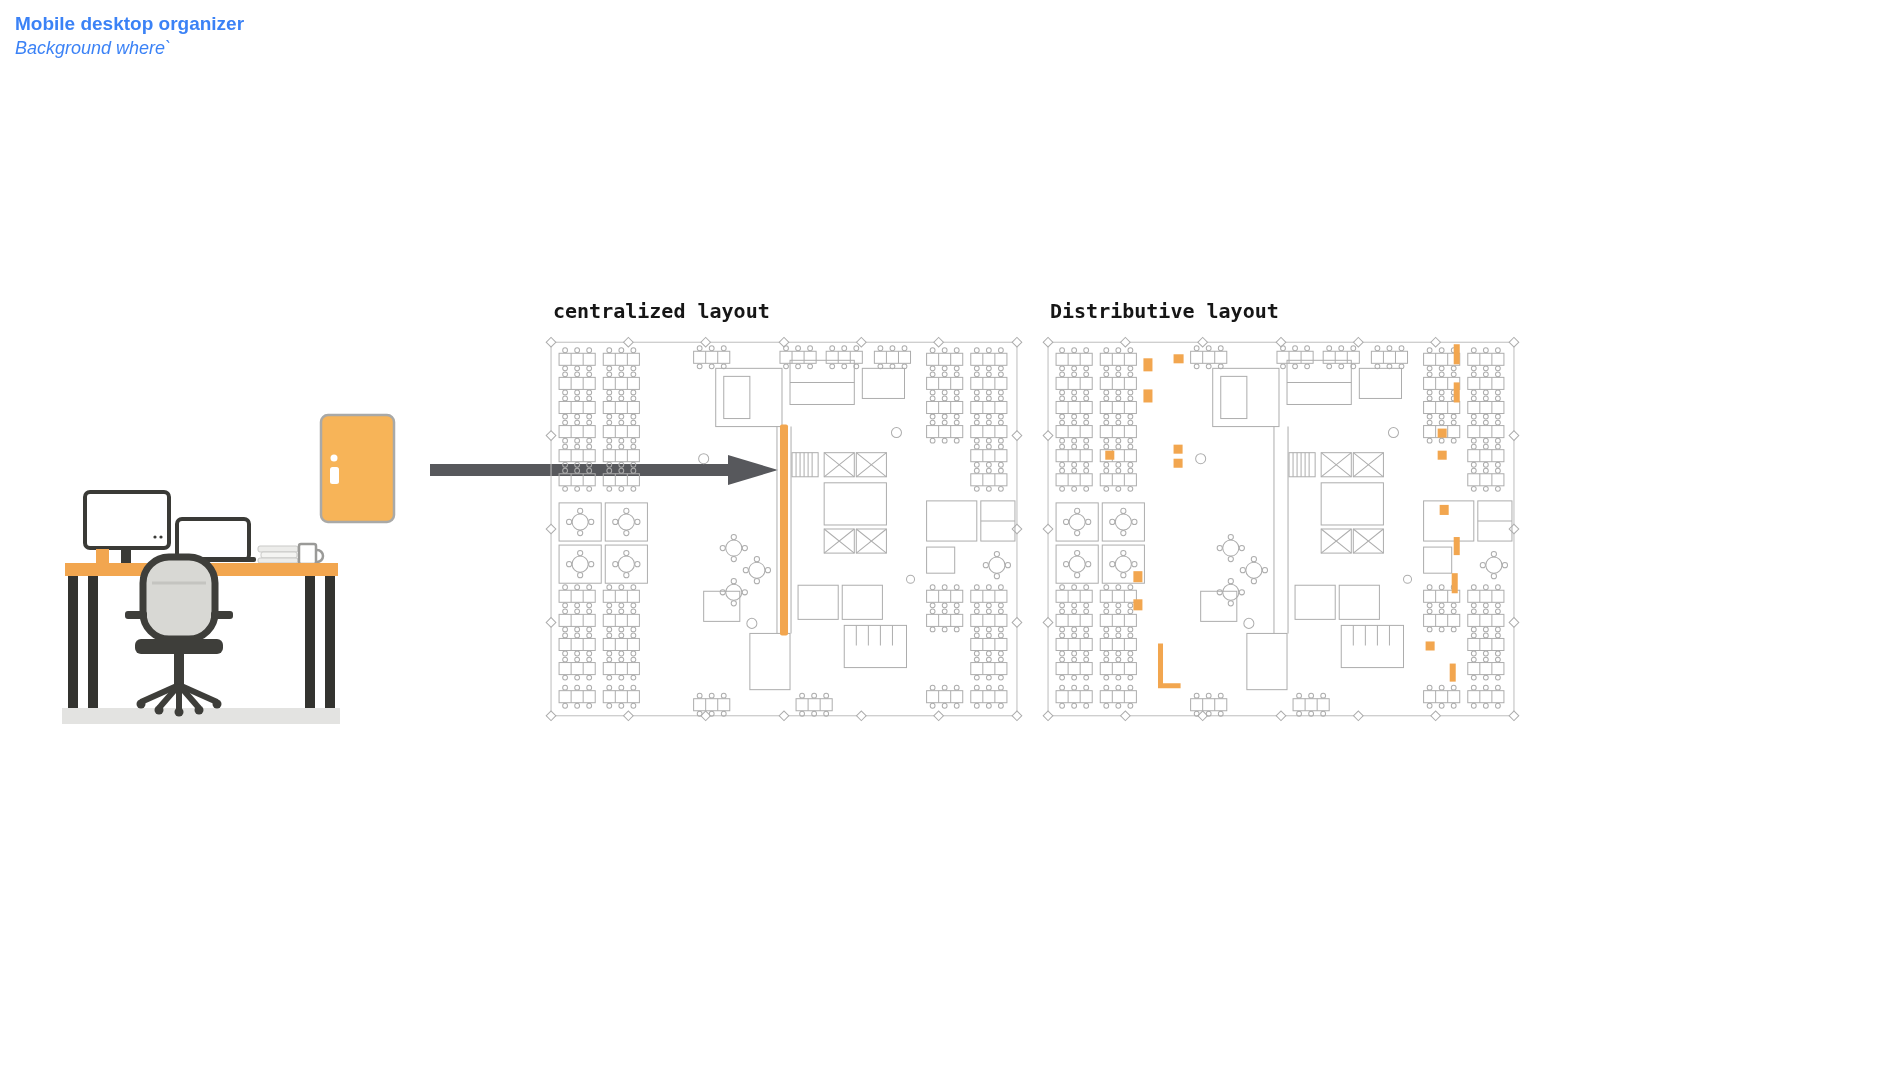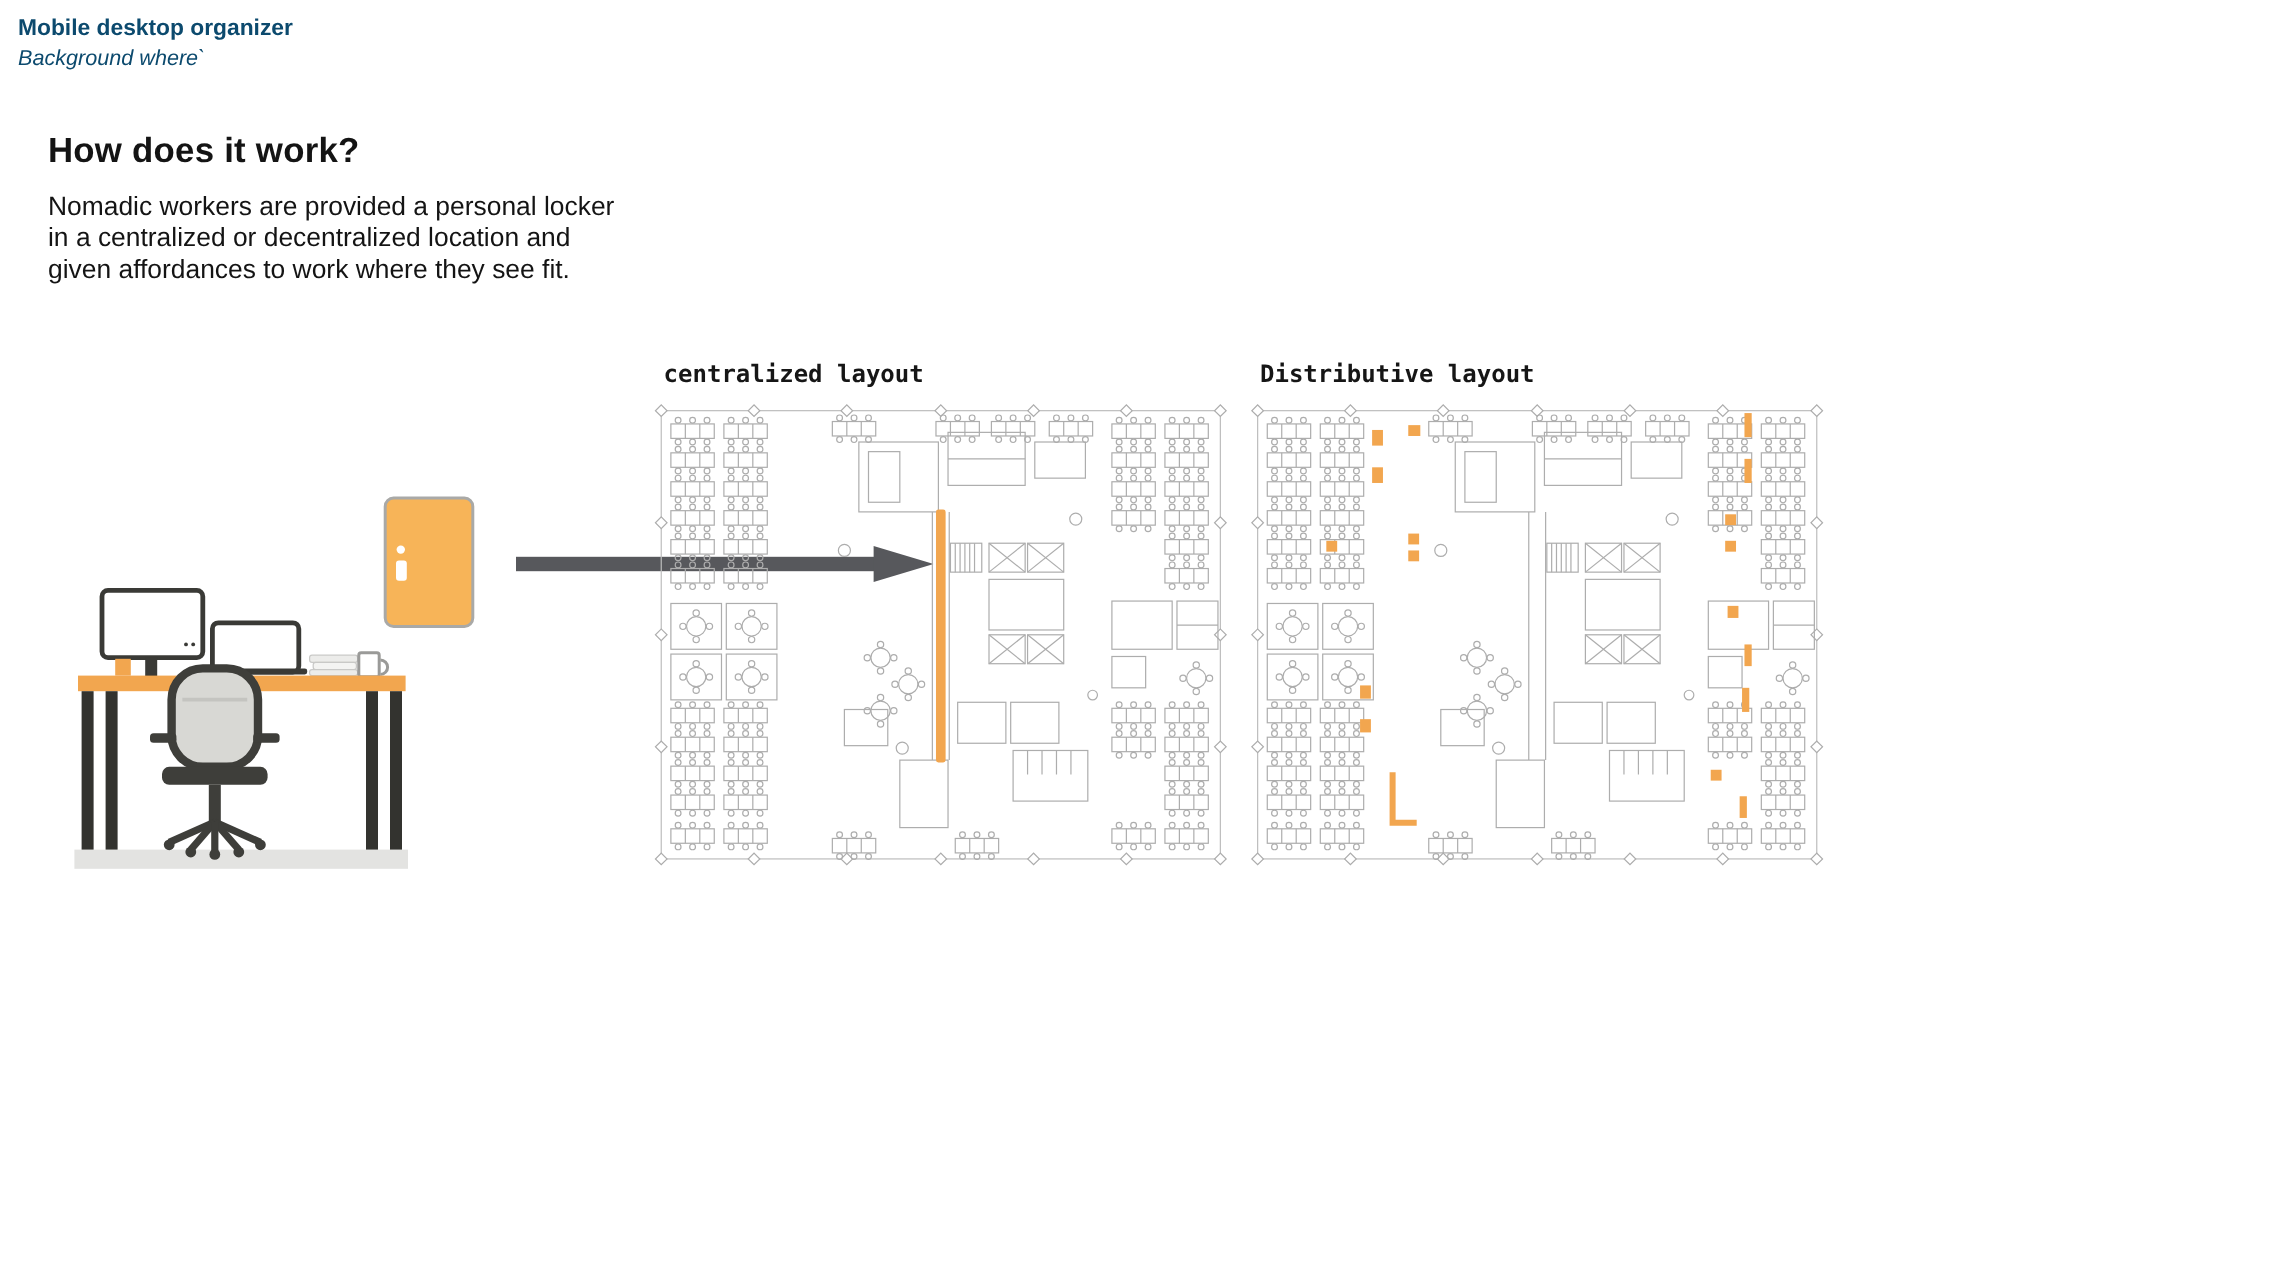--- a/index.html
+++ b/index.html
@@ -1,19 +1,19 @@
 <!DOCTYPE html>
 <html><head>
 <meta charset="utf-8">
 <style>
   * { margin:0; padding:0; box-sizing:border-box; }
   html, body { width:1902px; height:1068px; background:#ffffff; font-family:"Liberation Sans", sans-serif; }
   .slide { position:relative; width:1902px; height:1068px; overflow:hidden; background:#ffffff; }
 
-  .deck-header { position:absolute; left:15px; top:13px; color:#0c4a6e; }
+  .deck-header { position:absolute; left:15px; top:13px; color:#3b82f6; }
   .deck-title { font-size:19px; font-weight:bold; }
   .deck-subtitle { font-size:18px; font-style:italic; margin-top:3px; }
 
   .intro { position:absolute; left:40px; top:110px; width:482px; color:#141414; }
   .intro h1 { font-size:29px; font-weight:bold; margin-bottom:16px; letter-spacing:0.2px; }
   .intro p { font-size:22px; line-height:1.2; }
 
   .desk-scene { position:absolute; left:55px; top:405px; }
   .locker { position:absolute; left:318px; top:412px; }
   .arrow { position:absolute; left:430px; top:455px; }
@@ -184,24 +184,20 @@
           <circle cx="366" cy="246" r="4"></circle>
       </g>
     </defs>
   </svg>
 
   <header class="deck-header">
     <div class="deck-title">Mobile desktop organizer</div>
     <div class="deck-subtitle">Background where`</div>
   </header>
 
-  <section class="intro">
-    <h1>How does it work?</h1>
-    <p>Nomadic workers are provided a personal locker in a centralized or decentralized location and given affordances to work where they see fit.</p>
-  </section>
 
   <svg class="desk-scene" width="345" height="322" viewBox="0 0 345 322">
     <rect x="7" y="303" width="278" height="16" fill="#E3E3E1"></rect>
     <g>
       <rect x="30" y="87" width="84" height="56" rx="5" fill="#ffffff" stroke="#3A3A36" stroke-width="4"></rect>
       <circle cx="100" cy="132" r="1.6" fill="#3A3A36"></circle>
         <circle cx="106" cy="132" r="1.6" fill="#3A3A36"></circle>
       <rect x="66" y="143" width="10" height="16" fill="#3A3A36"></rect>
     </g>
     <g>

